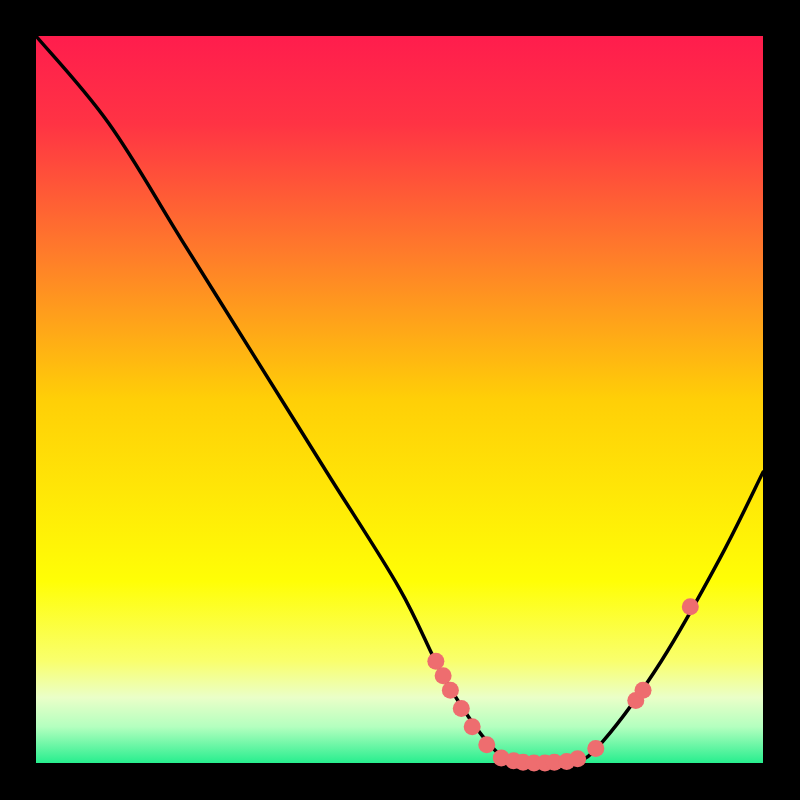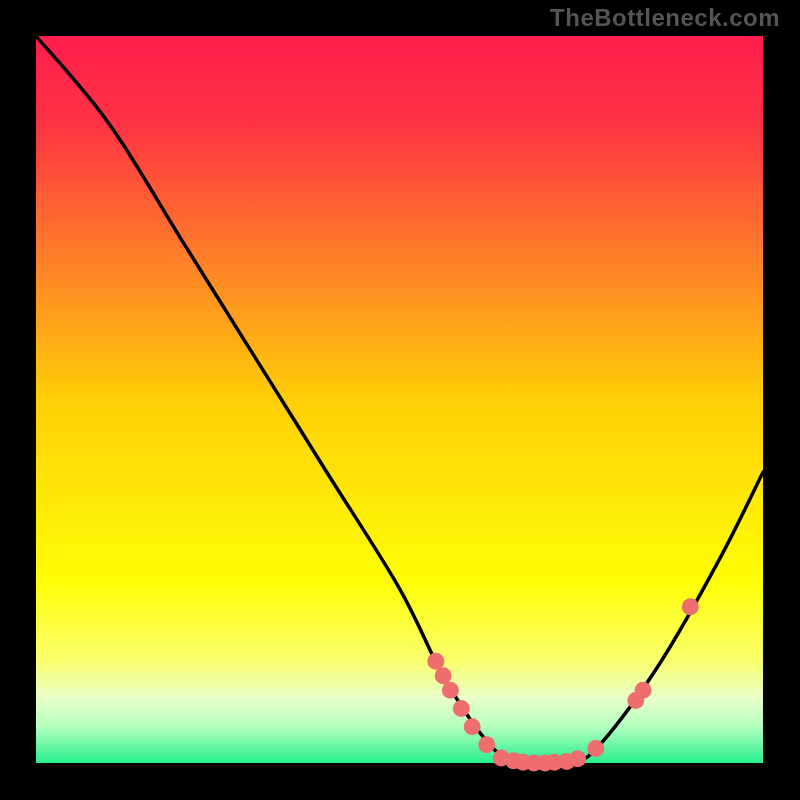--- a/index.html
+++ b/index.html
@@ -39,21 +39,20 @@
   }
   .dot {
     fill: #ee6d6f;
     stroke: none;
   }
 </style>
 </head>
 <body>
 
 <div class="chart-wrap">
-  <span class="watermark">TheBottleneck.com</span>
   <svg id="plot-svg" width="800" height="800" viewBox="0 0 800 800">
       <defs>
         <linearGradient id="bg-grad" x1="0" y1="0" x2="0" y2="1">
           <stop offset="0%" stop-color="#ff1d4d"></stop>
           <stop offset="12%" stop-color="#ff3344"></stop>
           <stop offset="30%" stop-color="#ff7c2a"></stop>
           <stop offset="50%" stop-color="#ffcf07"></stop>
           <stop offset="75%" stop-color="#fffe06"></stop>
           <stop offset="86%" stop-color="#f9ff6d"></stop>
           <stop offset="91%" stop-color="#eaffc8"></stop>

